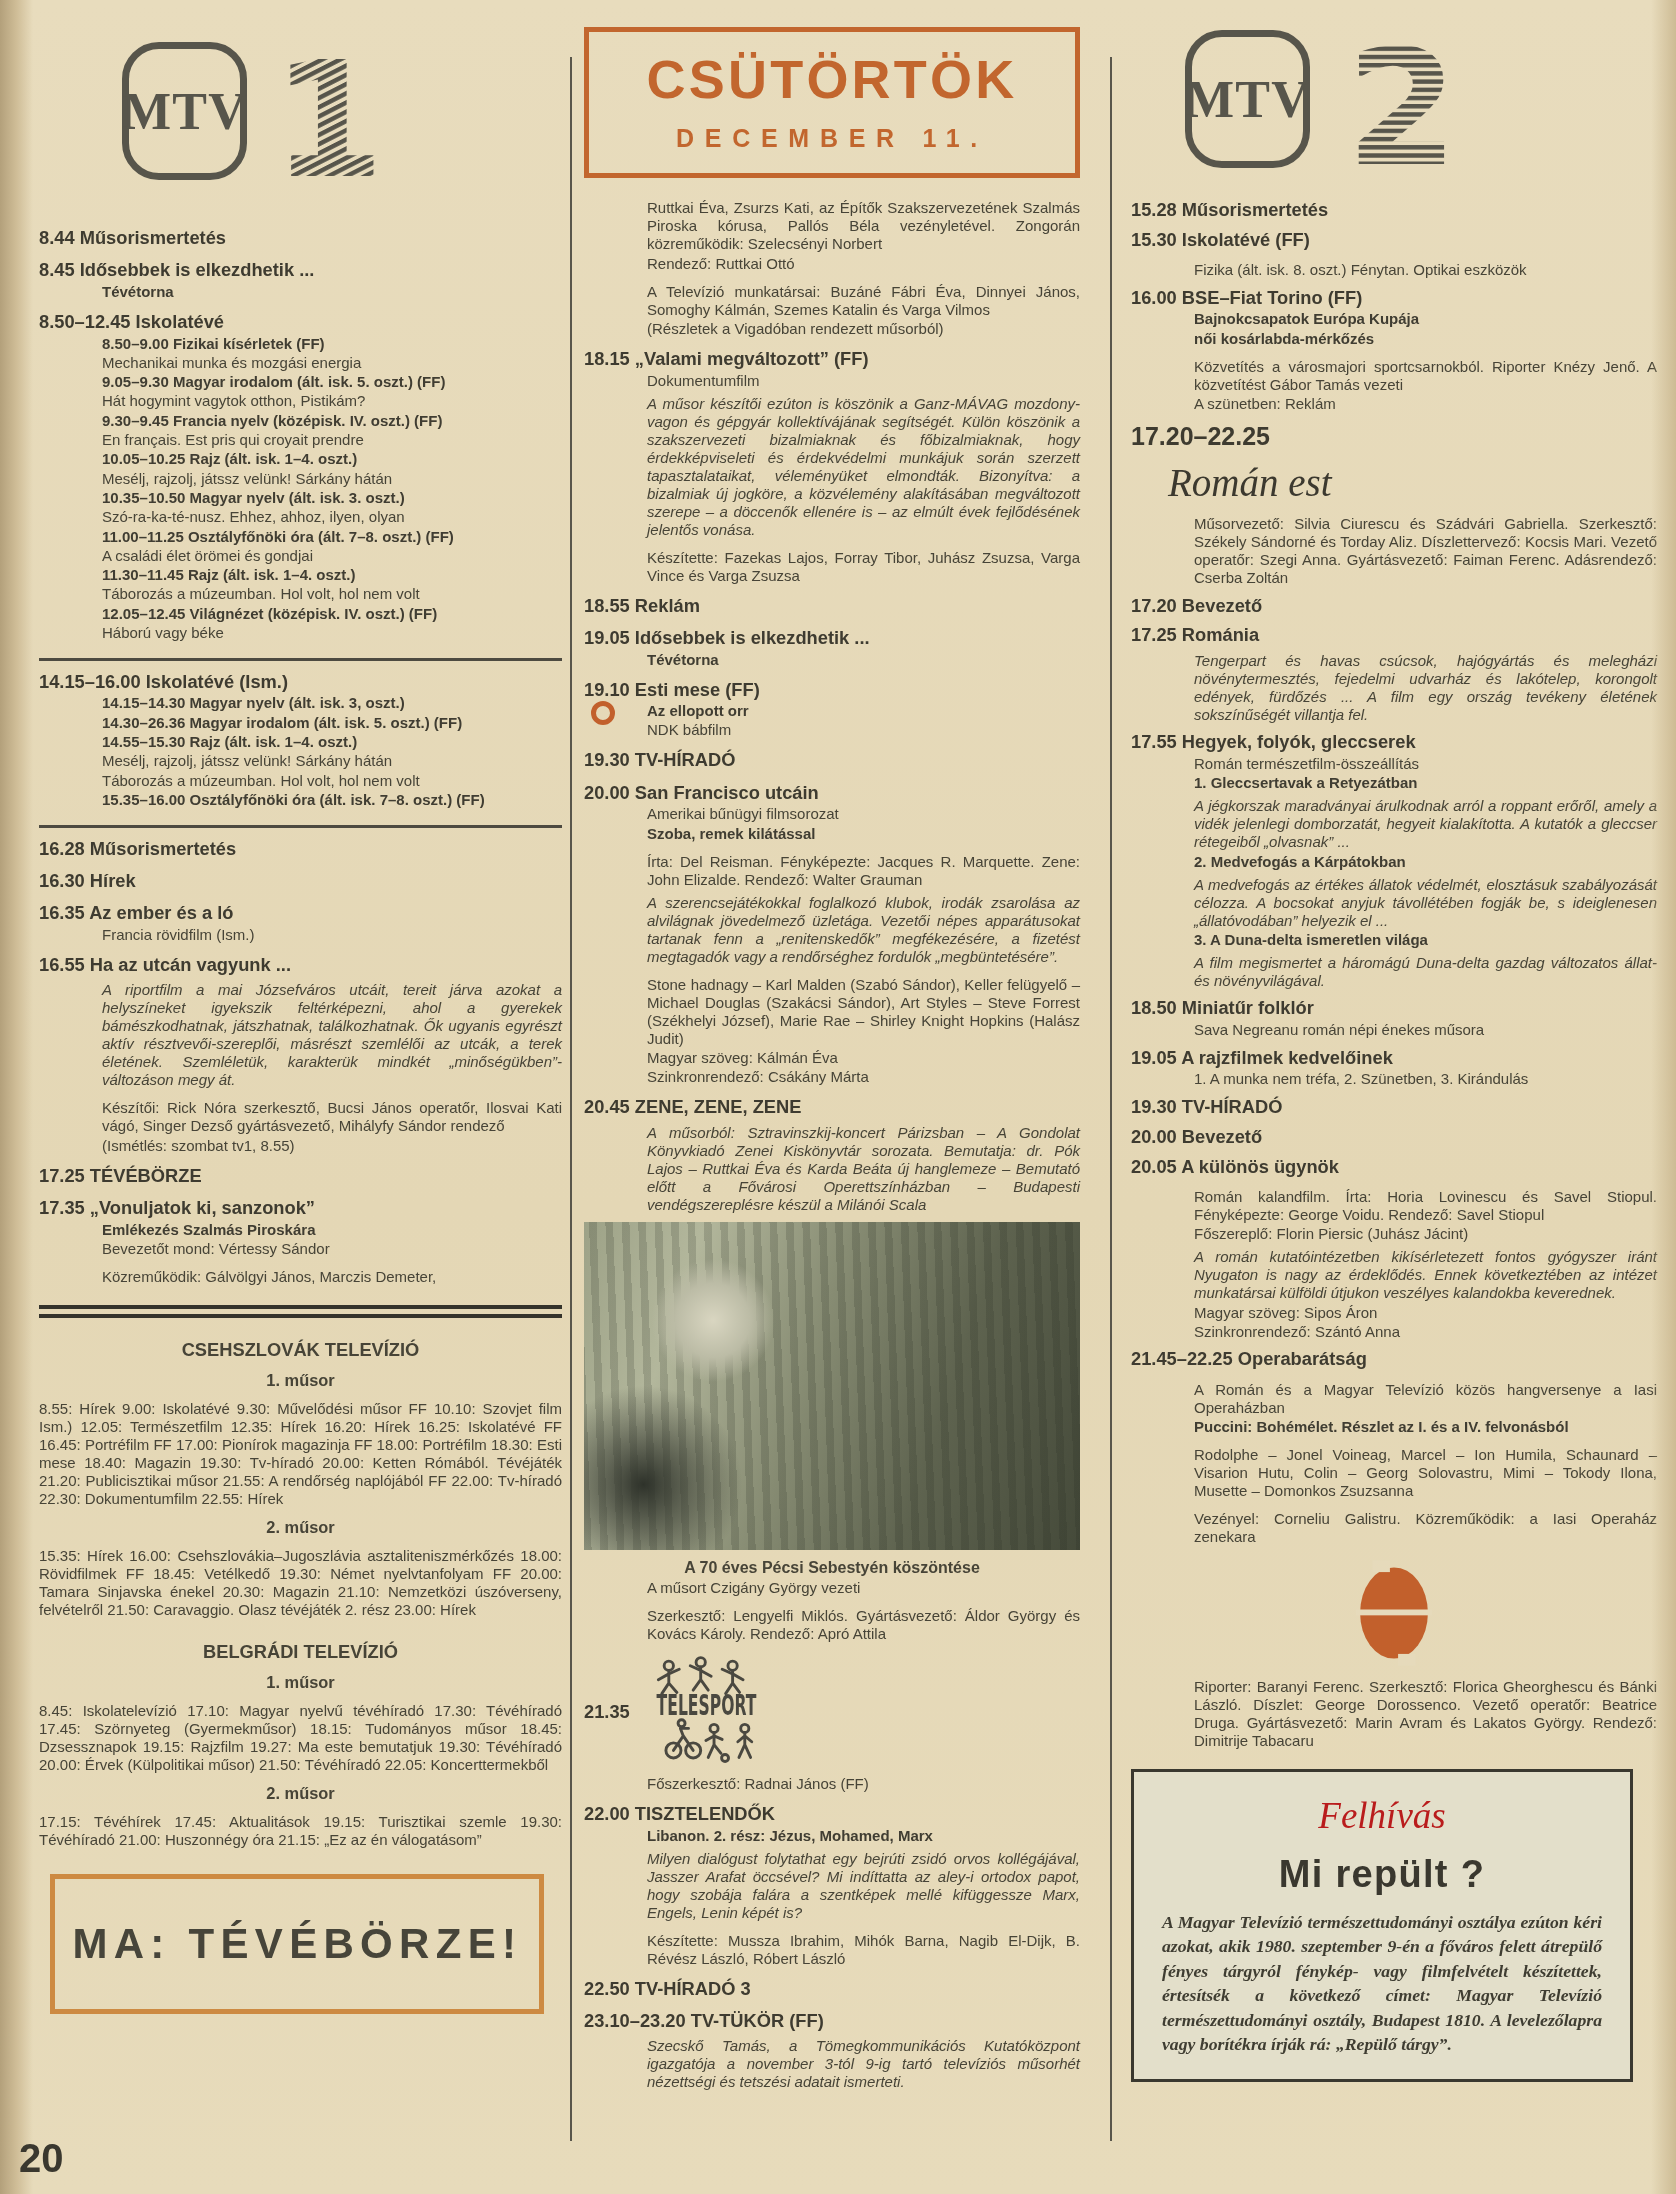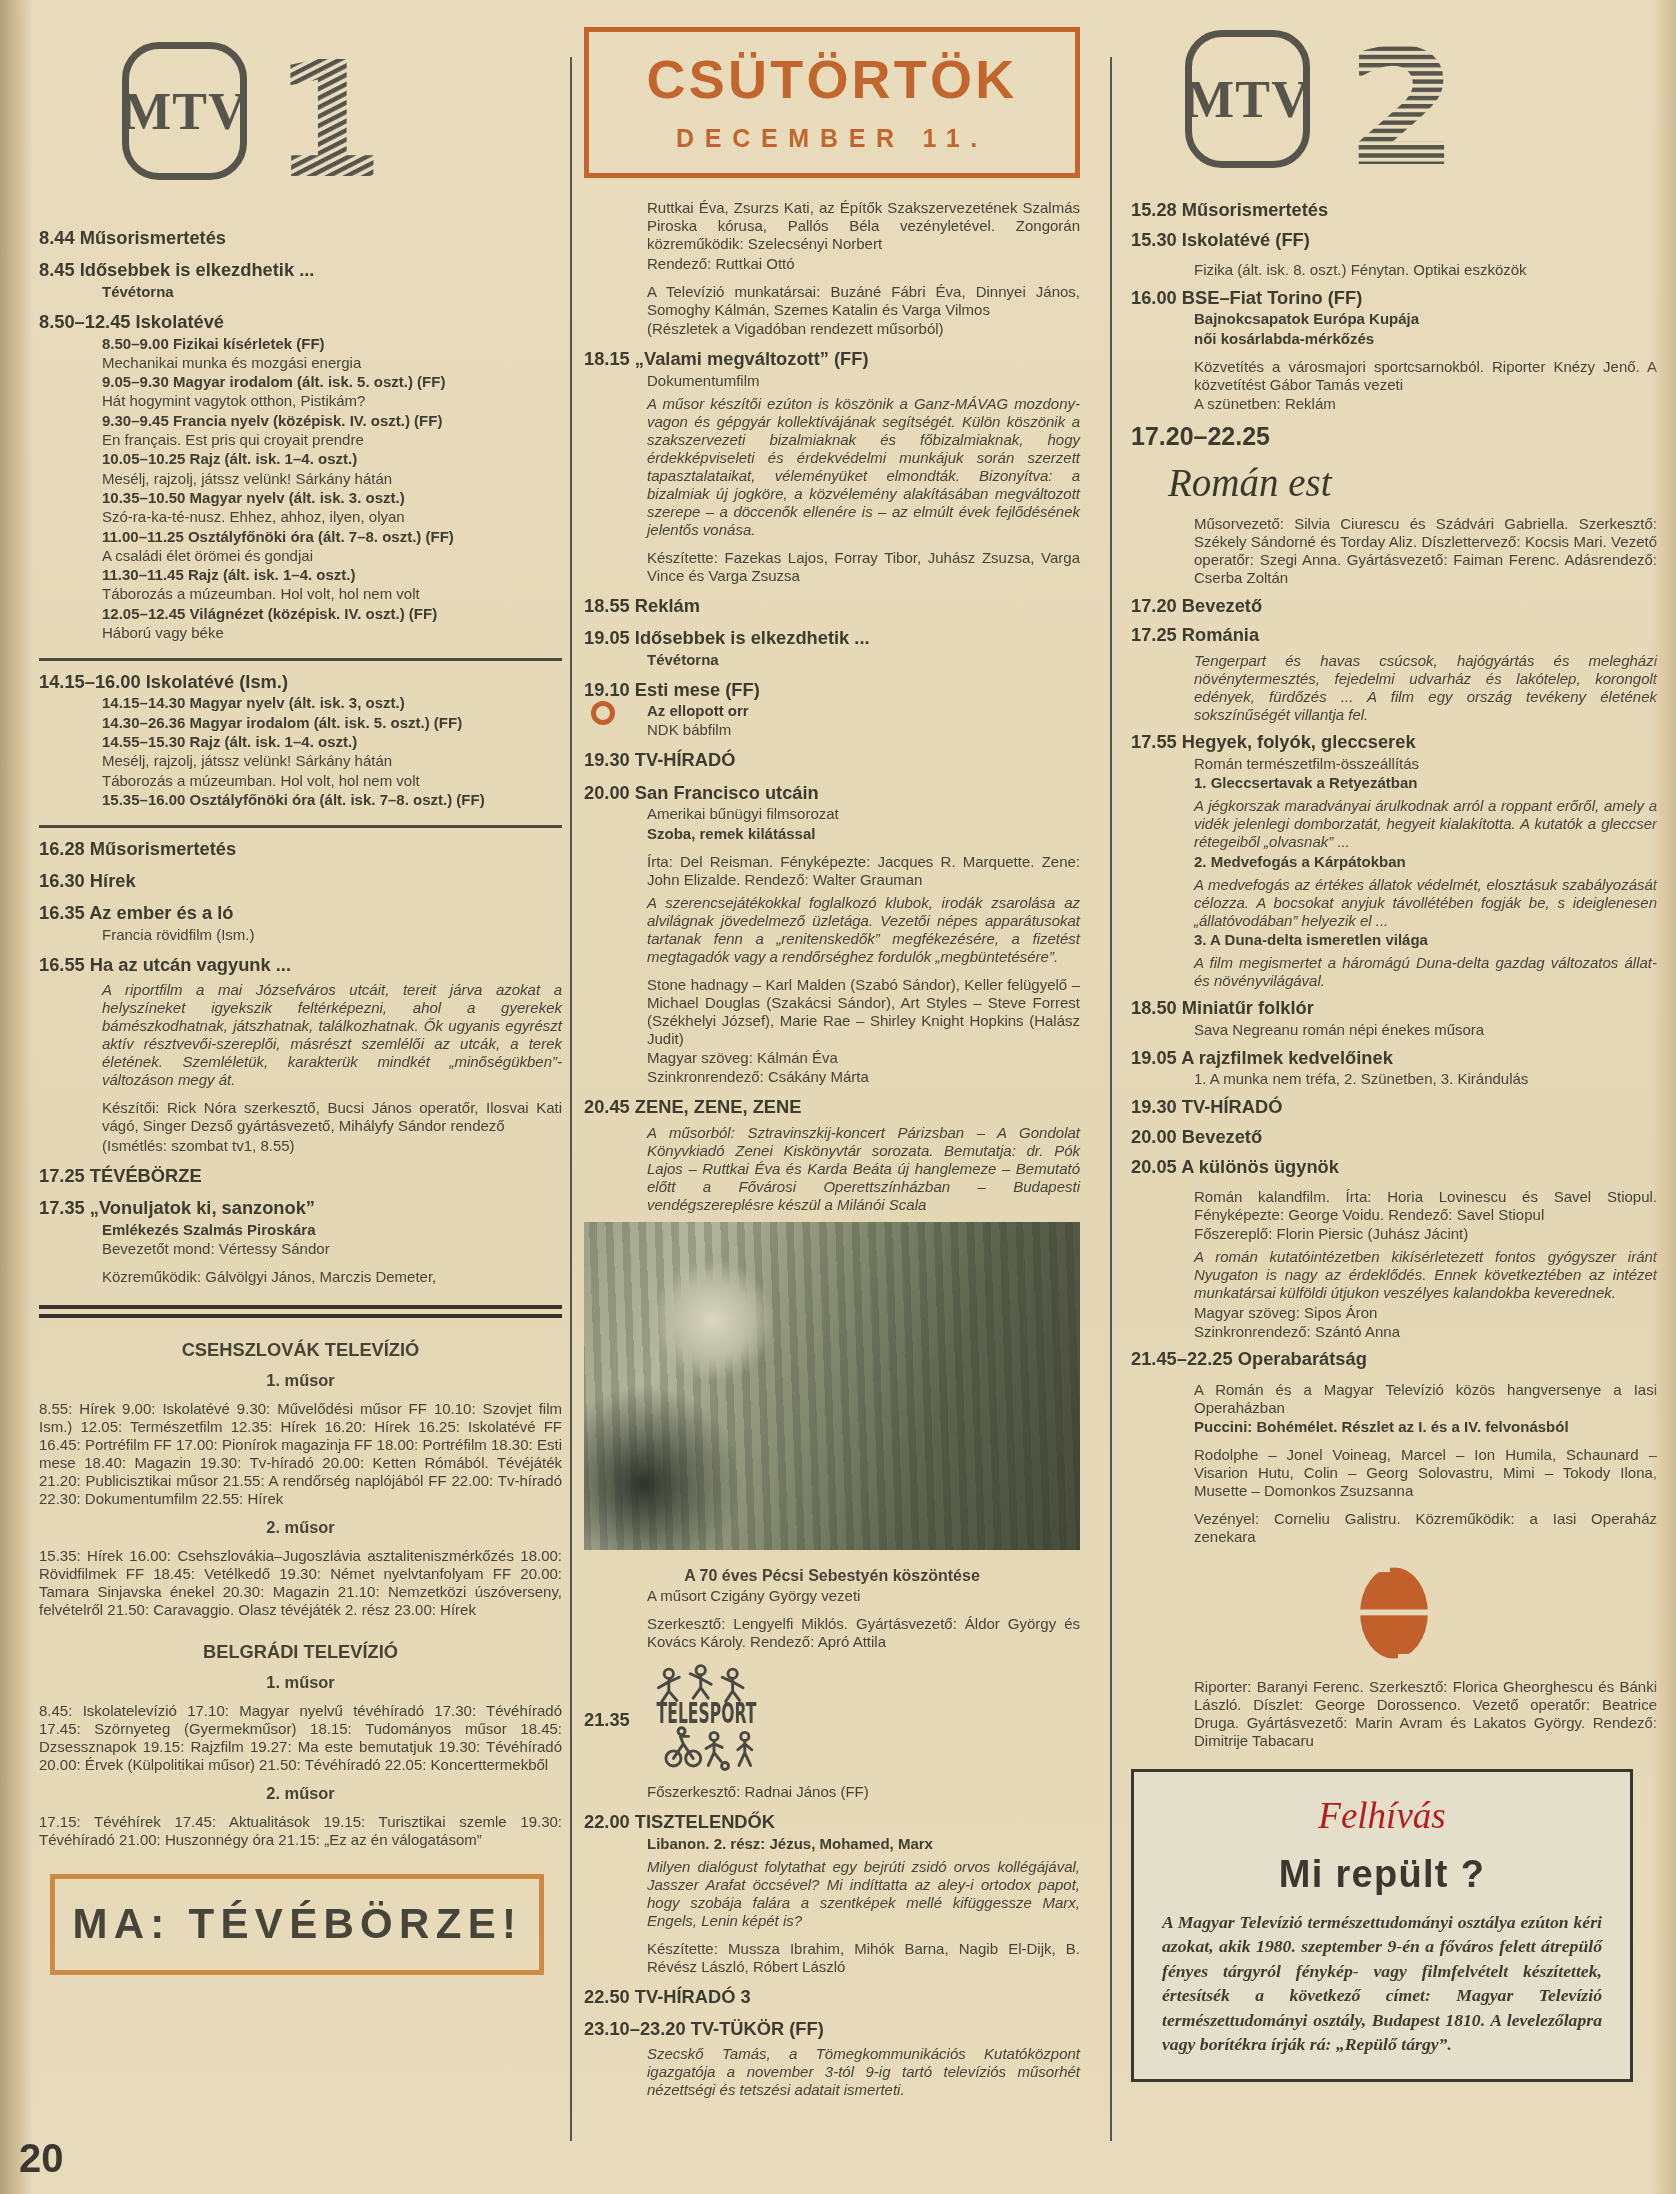--- a/index.html
+++ b/index.html
@@ -40,26 +40,26 @@
   .serif{font-family:"Liberation Serif",serif;font-style:italic;font-size:39px;color:#3c392f;margin:8.8px 0 2.5px 37px;}
   .daybox{border:5px solid #c2662e;text-align:center;padding:16.4px 6.3px 20px;margin-bottom:21.5px;}
   .dayname{font-size:54px;font-weight:bold;color:#c2662e;letter-spacing:3.2px;}
   .daydate{font-size:25px;font-weight:bold;color:#c2662e;letter-spacing:10.7px;margin-top:14px;}
   .photo{height:328px;margin:8.8px 0 5px;
     background:
       radial-gradient(circle 82px at 26% 30%, #d9d6c1 0%, #bcbca6 45%, rgba(188,188,166,0) 75%),
       radial-gradient(circle 152px at 12% 80%, #2e322a 0%, rgba(46,50,42,0) 65%),
       repeating-linear-gradient(88deg, rgba(35,40,30,0.18) 0 7.6px, rgba(0,0,0,0) 7.6px 16.4px),
       linear-gradient(108deg,#9da287 0%,#b3b79c 20%,#878c73 45%,#5e634f 70%,#454a3a 100%);}
-  .cap{font-size:16px;font-weight:bold;text-align:center;margin-top:17px;}
+  .cap{font-size:16px;font-weight:bold;text-align:center;margin-top:9px;}
   .ringed{position:relative;}
   .ring{position:absolute;left:-56px;top:-1.3px;width:24px;height:24px;border:5.7px solid #c2602c;border-radius:50%;}
   .tslogo{display:inline-block;vertical-align:middle;margin-left:21.5px;text-indent:0;}
   .blobwrap{display:flex;justify-content:center;margin:14px 0 6.3px;}
-  .mabox{margin:25px 17.7px 0 11.4px;border:5px solid #cd8a42;height:101px;
+  .mabox{margin:25px 17.7px 0 11.4px;border:5px solid #cd8a42;height:140px;
     display:flex;align-items:center;justify-content:center;}
   .mabox span{font-size:42px;font-weight:bold;letter-spacing:6.3px;color:#47453a;white-space:nowrap;}
   .felhivas{margin:19px 24px 0 0;border:3.8px solid #3a382f;background:#e3dfca;padding:21.5px 28px 23px;}
   .ftitle{font-family:"Liberation Serif",serif;font-style:italic;font-size:37px;text-align:center;color:#b91c1c;}
   .fsub{font-size:38px;font-weight:bold;text-align:center;letter-spacing:1.3px;margin-top:16.4px;color:#3a382f;}
   .fbody{font-family:"Liberation Serif",serif;font-style:italic;font-weight:bold;font-size:17.7px;
     text-align:justify;margin-top:14px;line-height:1.38;color:#3f3d32;}
   .pageno{position:absolute;left:19px;top:2136px;font-size:40px;font-weight:bold;color:#3a382f;}
 </style>
 </head>

